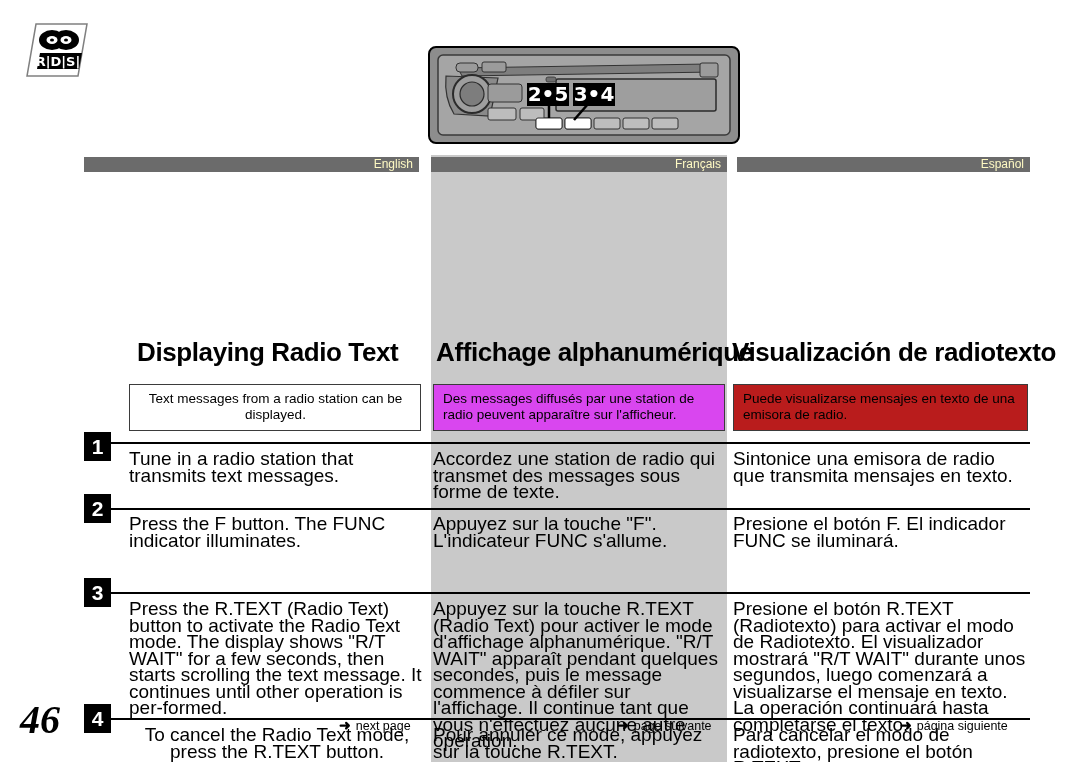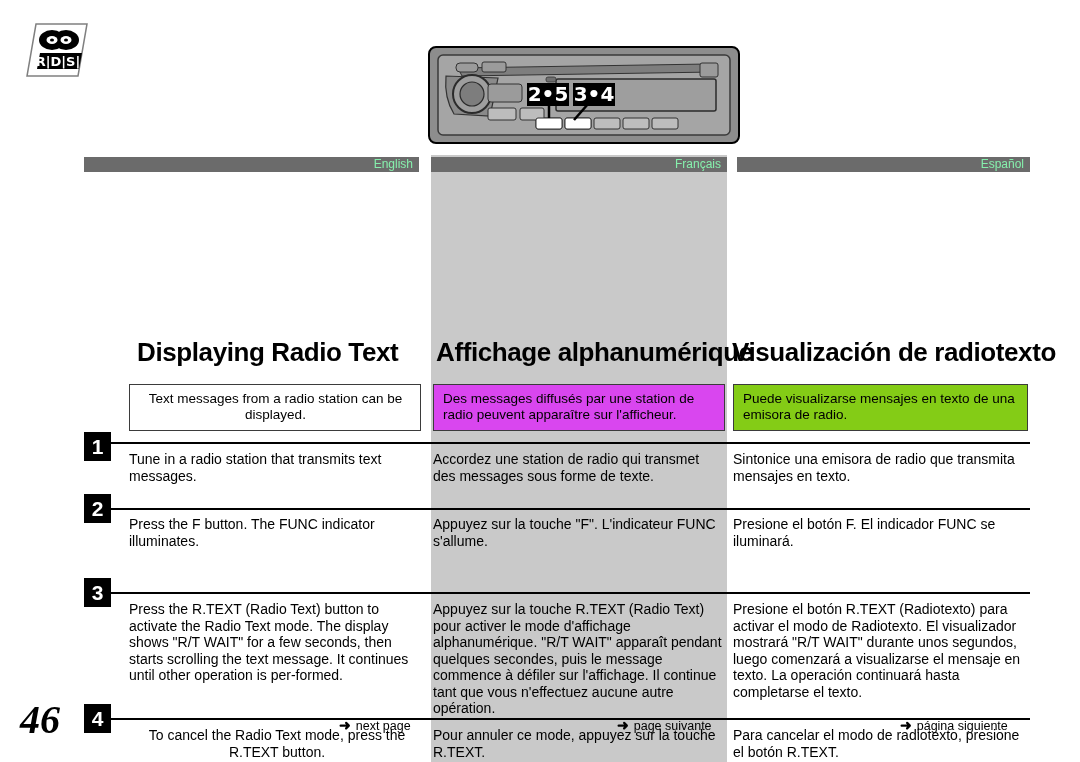--- a/index.html
+++ b/index.html
@@ -62,21 +62,21 @@
     width: 1080px;
     height: 607px;
   }
 
   
   .langbar {
     position: absolute;
     top: 2px;
     height: 15px;
     background: #6b6b6b;
-    color: #86efac;
+    color: #fef9c3;
     font-size: 12px;
     line-height: 15px;
     text-align: right;
     padding-right: 6px;
     box-sizing: border-box;
   }
   .langbar.en { left: 84px;  width: 335px; }
   .langbar.fr { left: 431px; width: 296px; padding-left: 24px; }
   .langbar.es { left: 737px; width: 293px; }
 
@@ -99,21 +99,21 @@
     top: 229px;
     height: 47px;
     border: 1px solid #3b3b3b;
     box-sizing: border-box;
     padding: 6px 8px 0 9px;
     font-size: 13.5px;
     line-height: 16px;
   }
   .introbox.en { left: 129px; width: 292px; background: #ffffff; text-align: center; }
   .introbox.fr { left: 433px; width: 292px; background: #d946ef; }
-  .introbox.es { left: 733px; width: 295px; background: #84cc16; }
+  .introbox.es { left: 733px; width: 295px; background: #b91c1c; }
 
   
   .rule {
     position: absolute;
     left: 110px;
     width: 920px;
     height: 2px;
     background: #000000;
   }
   .badge {
@@ -123,21 +123,21 @@
     height: 29px;
     background: #000000;
     color: #ffffff;
     font-size: 21px;
     font-weight: bold;
     line-height: 29px;
     text-align: center;
   }
   .cell {
     position: absolute;
-    font-size: 14px;
+    font-size: 19px;
     line-height: 16.5px;
   }
   .cell.en { left: 129px; width: 296px; }
   .cell.fr { left: 433px; width: 292px; }
   .cell.es { left: 733px; width: 297px; }
 
   
   .pagenum {
     position: absolute;
     left: 20px;

